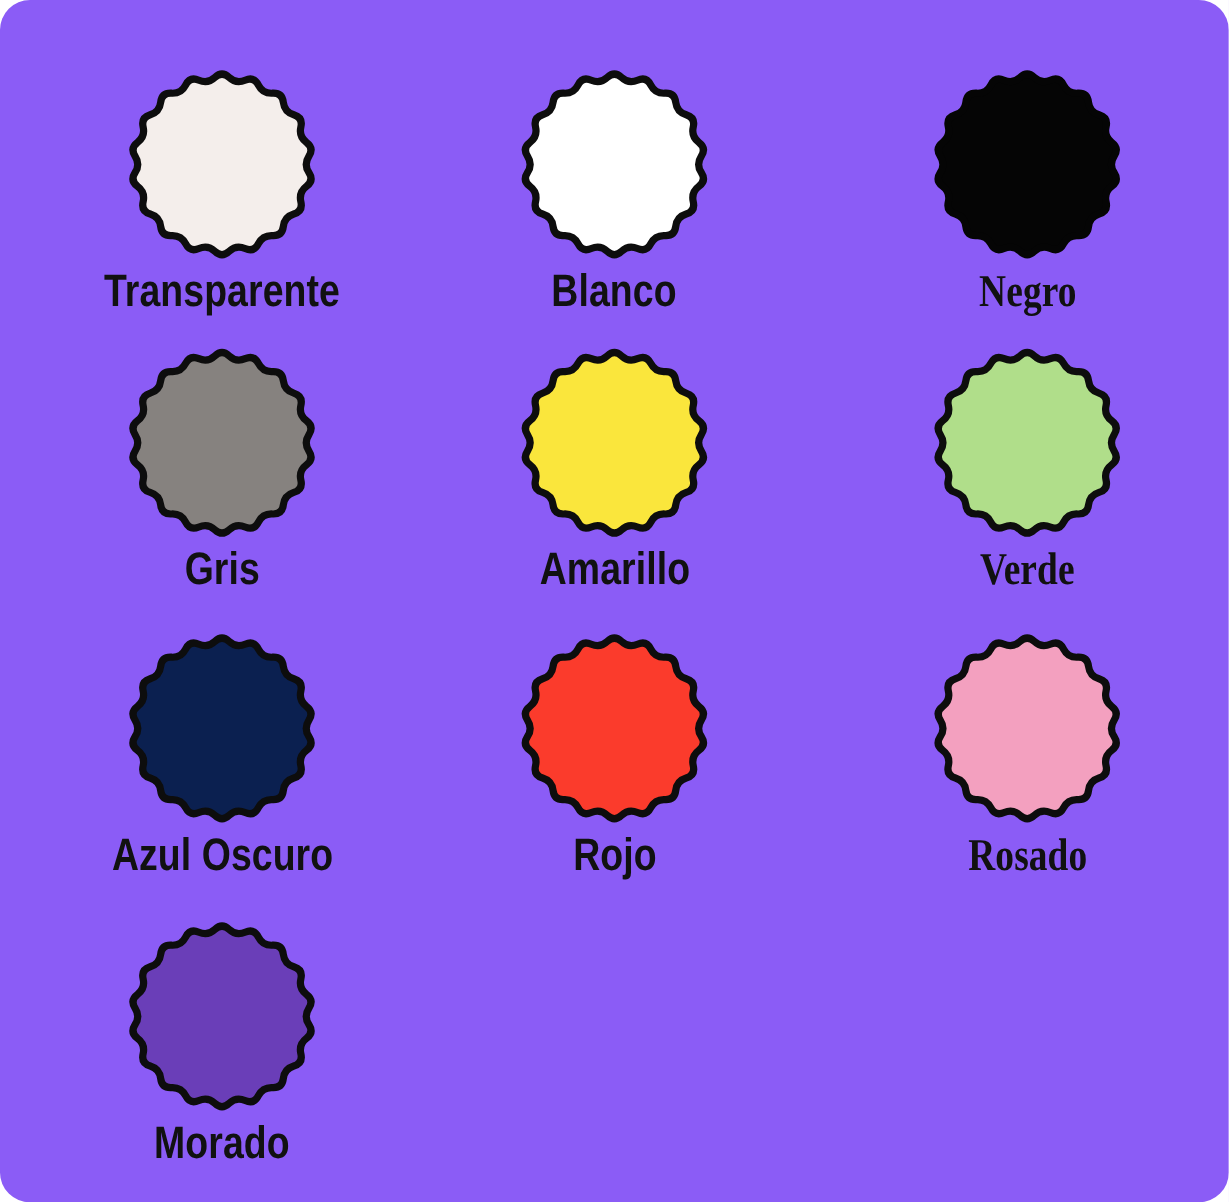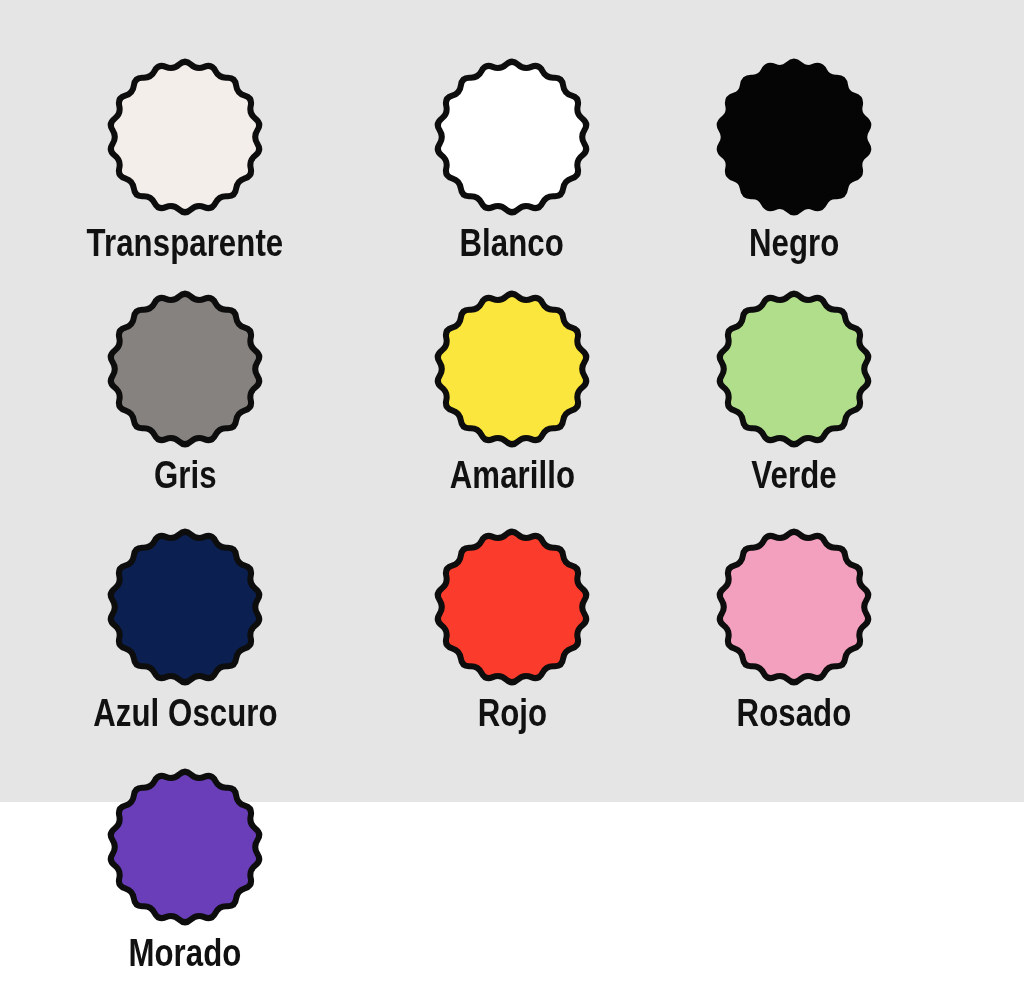--- a/index.html
+++ b/index.html
@@ -12,36 +12,37 @@
     width: 1024px;
     height: 1002px;
     overflow: hidden;
     font-family: "Liberation Sans Narrow", "Liberation Sans", "DejaVu Sans", sans-serif;
     -webkit-font-smoothing: antialiased;
   }
 
   #palette-grid {
     position: relative;
     width: 1024px;
-    height: 802px;
-    background: #e5e5e5;
+    height: 1002px;
+    background: #8b5cf6;
+    border-radius: 25px;
   }
 
   .swatch-cell {
     position: absolute;
     width: 300px;
     display: flex;
     flex-direction: column;
     align-items: center;
   }
 
   
   .col-0 { left: 35px; }
   .col-1 { left: 362px; justify-content: center; }
-  .col-2 { left: 644px; }
+  .col-2 { left: 706px; font-family: Liberation Serif, serif; }
 
   
   .row-0 { top: 52px; }
   .row-1 { top: 284px; }
   .row-2 { top: 522px; }
   .row-3 { top: 762px; justify-content: flex-end; }
 
   .swatch-art {
     width: 170px;
     height: 170px;

